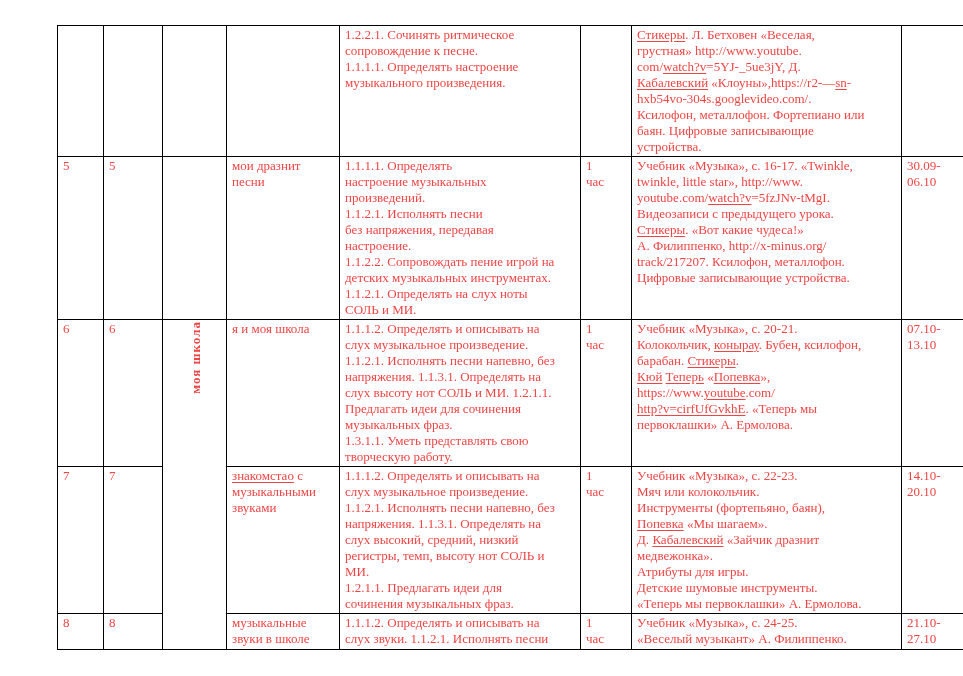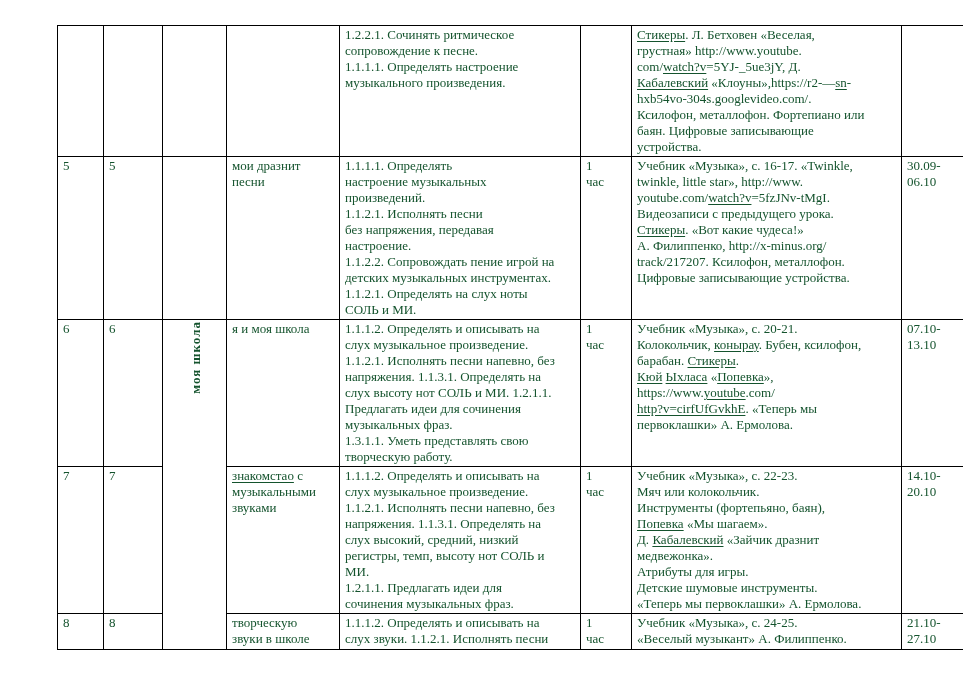--- a/index.html
+++ b/index.html
@@ -6,21 +6,21 @@
     margin: 0;
     padding: 0;
     background: #ffffff;
   }
   .page {
     position: relative;
     width: 963px;
     height: 676px;
     background: #ffffff;
     font-family: "Liberation Serif", "DejaVu Serif", serif;
-    color: #14532d;
+    color: #ef4444;
     overflow: hidden;
   }
   table.curriculum {
     position: absolute;
     left: 57px;
     top: 25px;
     border-collapse: collapse;
     table-layout: fixed;
     width: 851px;
   }
@@ -138,21 +138,21 @@
 слух высоту нот СОЛЬ и МИ. 1.2.1.1.
 Предлагать идеи для сочинения
 музыкальных фраз.
 1.3.1.1. Уметь представлять свою
 творческую работу.</td>
       <td class="c-hrs">1
 час</td>
       <td class="c-res">Учебник «Музыка», с. 20-21.
 Колокольчик, <span class="sp">конырау</span>. Бубен, ксилофон,
 барабан. <span class="sp">Стикеры</span>.
-<span class="sp">Кюй</span> <span class="sp">Ыхласа</span> «<span class="sp">Попевка</span>»,
+<span class="sp">Кюй</span> <span class="sp">Теперь</span> «<span class="sp">Попевка</span>»,
 https://www.<span class="sp">youtube</span>.com/
 <span class="sp">http?v=cirfUfGvkhE</span>. «Теперь мы
 первоклашки» А. Ермолова.</td>
       <td class="c-date">07.10-
 13.10</td>
     </tr>
 
     <tr>
       <td class="c-num">7</td>
       <td class="c-num2">7</td>
@@ -179,21 +179,21 @@
 Атрибуты для игры.
 Детские шумовые инструменты.
 «Теперь мы первоклашки» А. Ермолова.</td>
       <td class="c-date">14.10-
 20.10</td>
     </tr>
 
     <tr class="r-last">
       <td class="c-num">8</td>
       <td class="c-num2">8</td>
-      <td class="c-topic">творческую
+      <td class="c-topic">музыкальные
 звуки в школе</td>
       <td class="c-obj">1.1.1.2. Определять и описывать на
 слух звуки. 1.1.2.1. Исполнять песни</td>
       <td class="c-hrs">1
 час</td>
       <td class="c-res">Учебник «Музыка», с. 24-25.
 «Веселый музыкант» А. Филиппенко.</td>
       <td class="c-date">21.10-
 27.10</td>
     </tr>

